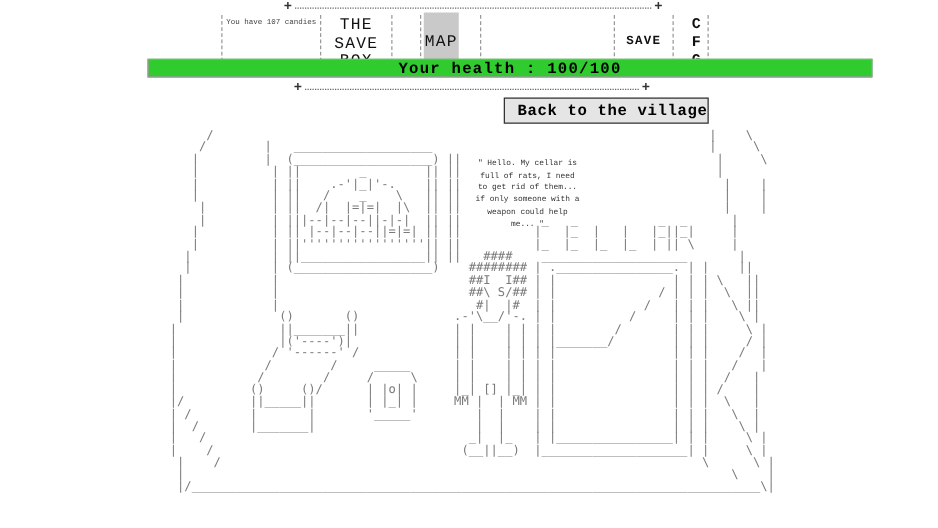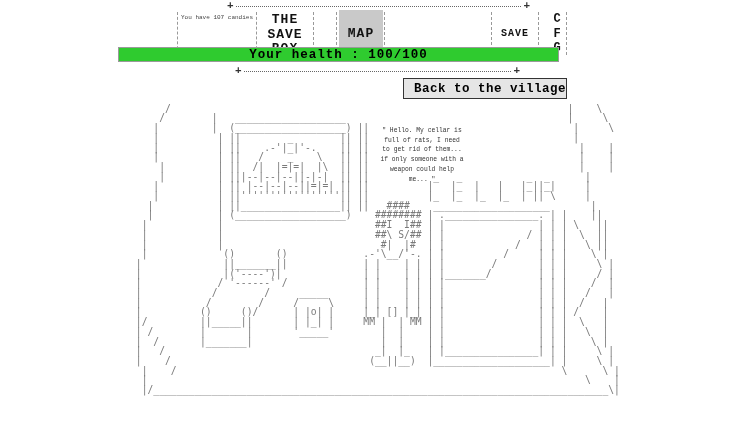--- a/index.html
+++ b/index.html
@@ -16,37 +16,37 @@
   
   .candies{
     left:177px;top:12px;width:72px;height:43px;
     border-left:1px dashed #999;border-right:1px dashed #999;
     font-size:6px;color:#444;padding:2px 3px;white-space:nowrap;overflow:visible;
   }
   
   .sep{top:12px;height:43px;border-left:1px dashed #999;width:0;}
   .title{
     left:250px;top:13px;width:70px;text-align:center;
-    font-weight:bold;font-size:13px;line-height:14.5px;letter-spacing:1px;color:#111;
+    font-weight:normal;font-size:13px;line-height:14.5px;letter-spacing:1px;color:#111;
   }
   .map-btn{
-    left:339px;top:10px;width:44px;height:47px;
+    left:339px;top:10px;width:28px;height:47px;
     display:flex;align-items:center;justify-content:center;
-    font-weight:bold;font-size:13px;letter-spacing:1px;cursor:pointer;
+    font-weight:normal;font-size:13px;letter-spacing:1px;cursor:pointer;
   }
   .save-btn{
     left:492px;top:28px;width:46px;text-align:center;
     font-weight:bold;font-size:10px;letter-spacing:1px;cursor:pointer;
   }
   .cfg-btn{
     left:547px;top:12px;width:20px;text-align:center;
     font-weight:bold;font-size:12px;line-height:14.5px;cursor:pointer;
   }
   .health-bar{
-    left:118px;top:47px;width:441px;height:15px;
+    left:118px;top:47px;width:580px;height:15px;
     border:1px solid #9a9a9a;box-sizing:border-box;
     display:flex;align-items:center;justify-content:center;
     font-weight:bold;font-size:12.5px;letter-spacing:1px;color:#000;
   }
   .village-btn{
     left:403px;top:78px;width:164px;height:21px;
     background:#e5e5e5;border:1px solid #333;box-sizing:border-box;
     display:flex;align-items:center;justify-content:flex-end;
     font-weight:bold;font-size:12.5px;letter-spacing:0.5px;color:#000;cursor:pointer;
   }

